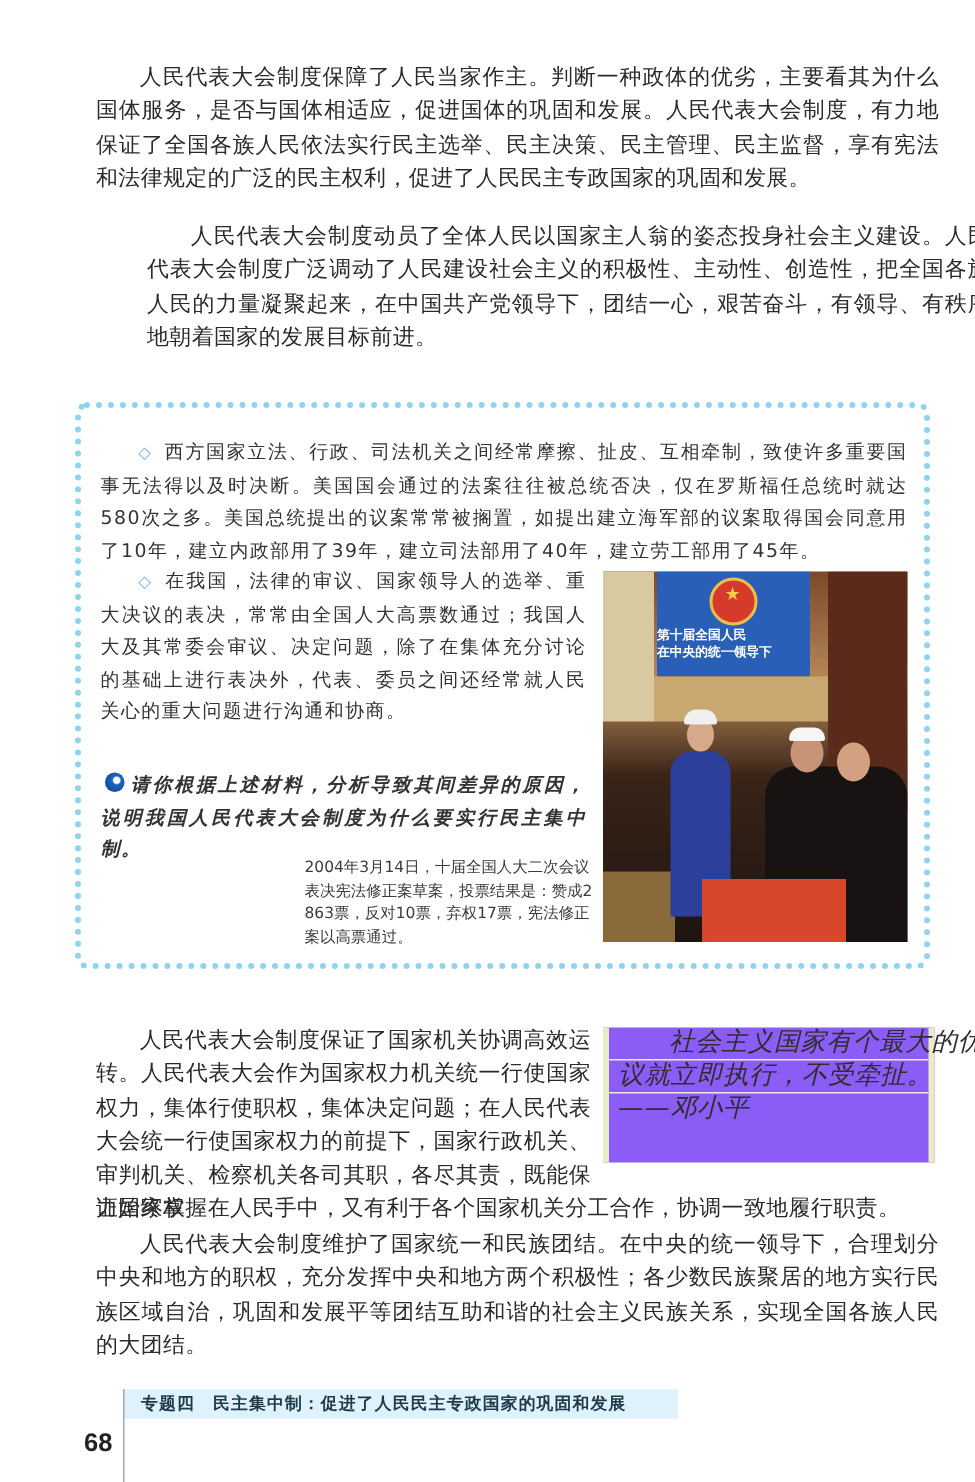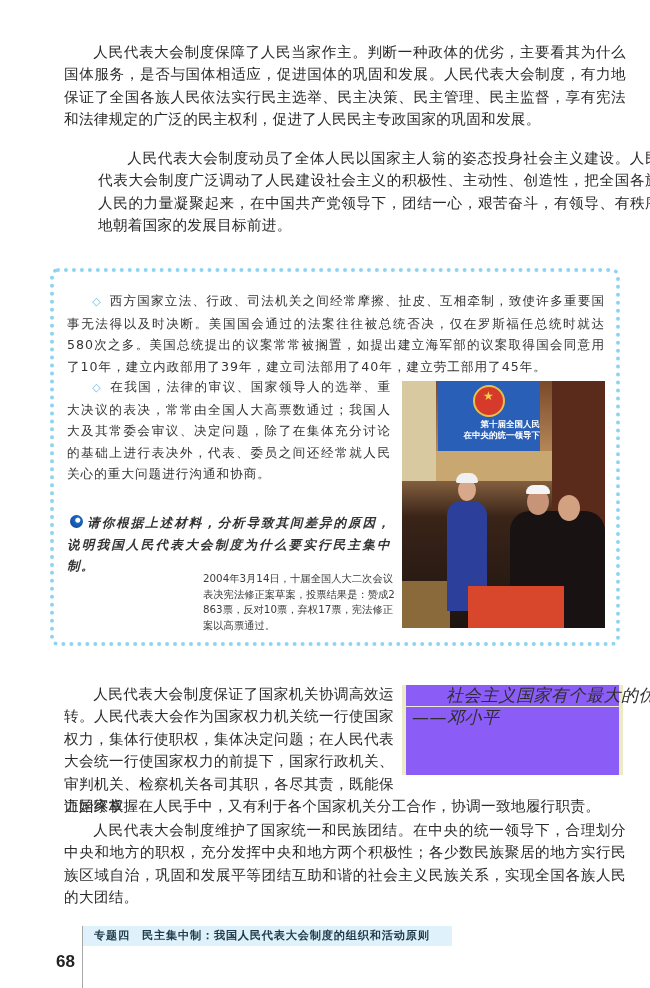--- a/index.html
+++ b/index.html
@@ -31,21 +31,21 @@
   .qdot {
     position: absolute; left: 70px; top: 515px; width: 13px; height: 13px; border-radius: 50%;
     background: radial-gradient(circle at 60% 40%, #ffffff 0 2px, #1b66c2 3px, #0a3e8c 100%);
   }
   .photo {
     position: absolute; left: 402px; top: 381px; width: 203px; height: 247px; overflow: hidden;
     background: linear-gradient(180deg, #7a4a2a 0%, #b88a5a 30%, #3a2418 55%, #1d1410 100%);
   }
   .photo .banner {
     position: absolute; left: 36px; top: 0; width: 102px; height: 70px; background: #2a5fb8;
-    color: #fff; font-size: 8.5px; line-height: 11px; text-align: right; font-weight: bold;
+    color: #fff; font-size: 8.5px; line-height: 11px; text-align: left; font-weight: bold;
     font-family: "DejaVu Sans", sans-serif;
   }
   .photo .emblem {
     width: 28px; height: 28px; border-radius: 50%; background: #d63a2a; border: 2px solid #e8c04a;
     margin: 4px auto 2px; position: relative;
   }
   .photo .emblem::after {
     content: "★"; color: #f4d04a; font-size: 12px; position: absolute; left: 8px; top: 4px;
   }
   .photo .wall-r { position: absolute; left: 150px; top: 0; width: 53px; height: 160px; background: #5a2a1a; }
@@ -130,23 +130,24 @@
   <div class="ballot"></div>
 </div>
 
 <p class="caption">2004年3月14日，十届全国人大二次会议表决宪法修正案草案，投票结果是：赞成2 863票，反对10票，弃权17票，宪法修正案以高票通过。</p>
 
 <p class="para" id="p3">人民代表大会制度保证了国家机关协调高效运转。人民代表大会作为国家权力机关统一行使国家权力，集体行使职权，集体决定问题；在人民代表大会统一行使国家权力的前提下，国家行政机关、审判机关、检察机关各司其职，各尽其责，既能保证国家权</p>
 <p class="para" id="p3b" style="text-indent:0">力始终掌握在人民手中，又有利于各个国家机关分工合作，协调一致地履行职责。</p>
 
 <div class="quote">
   <div class="ln first">社会主义国家有个最大的优越性，</div>
+  <div class="ln">议就立即执行，不受牵扯。</div>
   <div class="ln author">——邓小平</div>
 </div>
 
 <p class="para" id="p4">人民代表大会制度维护了国家统一和民族团结。在中央的统一领导下，合理划分中央和地方的职权，充分发挥中央和地方两个积极性；各少数民族聚居的地方实行民族区域自治，巩固和发展平等团结互助和谐的社会主义民族关系，实现全国各族人民的大团结。</p>
 
 <div class="footer-bar"></div>
 <div class="footer-rule"></div>
 <div class="page-num">68</div>
 <div class="footer-text">
-  <span>专题四</span><span class="sp"></span><span>民主集中制：我国人民代表大会制度的组织和活动原则</span>
+  <span>专题四</span><span class="sp"></span><span>民主集中制：促进了人民民主专政国家的巩固和发展</span>
 </div>
 
 </body></html>

